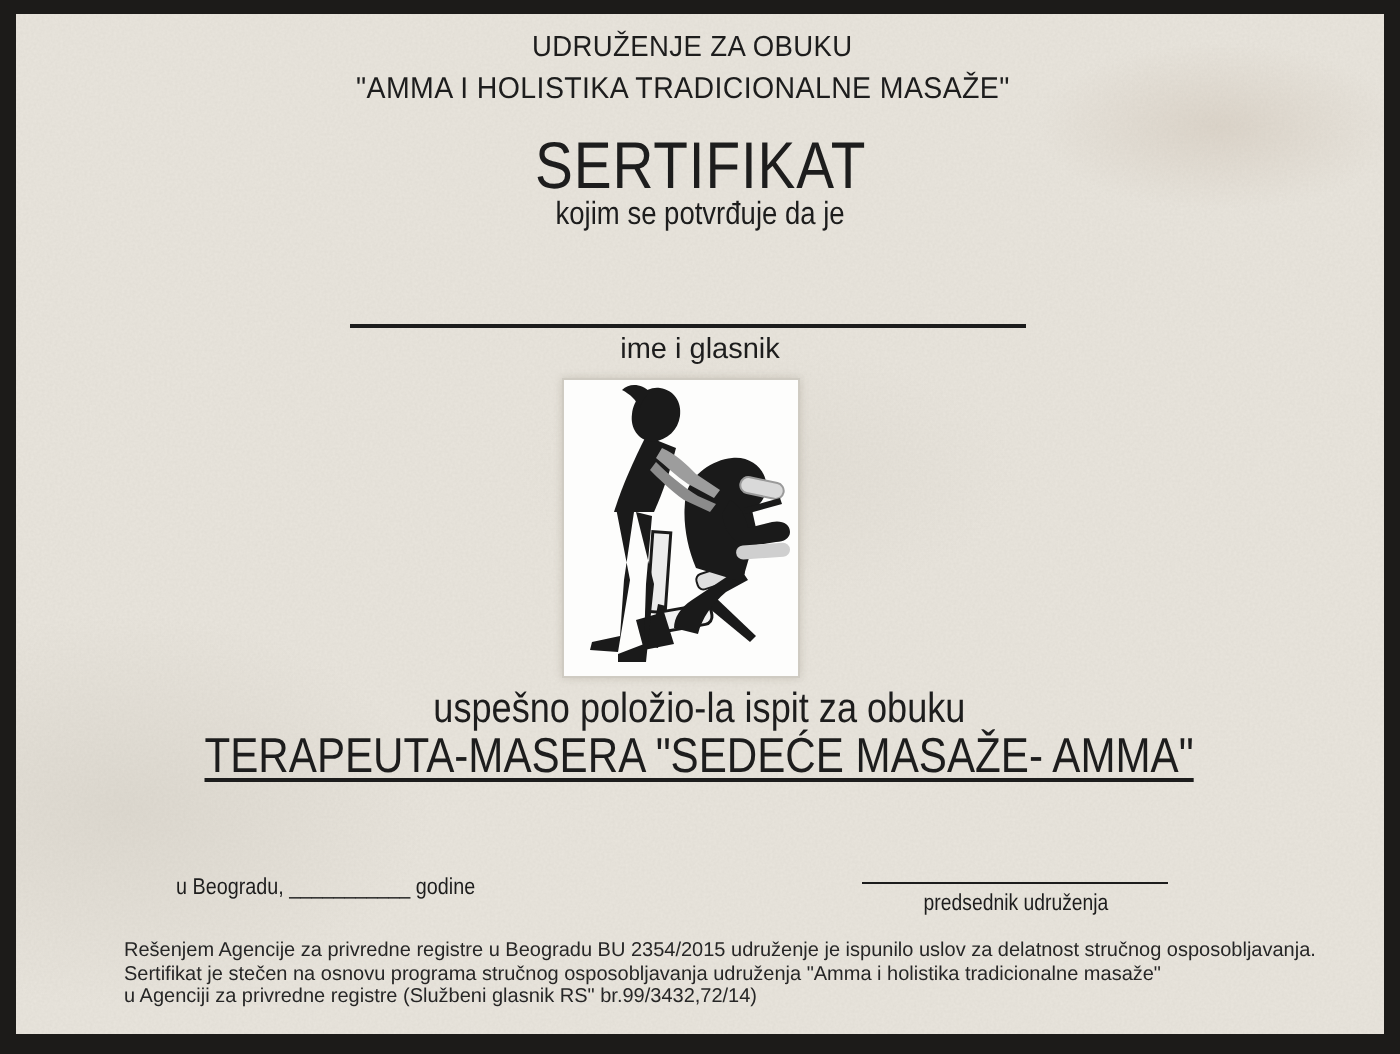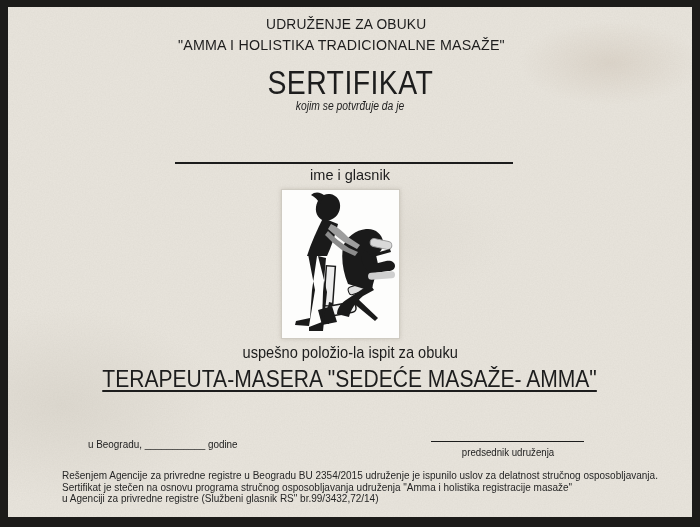--- a/index.html
+++ b/index.html
@@ -31,37 +31,37 @@
     height: 100%;
     pointer-events: none;
   }
   .abs { position: absolute; }
   .centered { left: 0; width: 100%; text-align: center; }
   .narrow-left { display: inline-block; transform: scaleX(0.86); transform-origin: 0 50%; white-space: nowrap; }
 
   .org-line1 { top: 9px;  font-size: 14.5px; letter-spacing: 0.2px; }
   .org-line2 { top: 29px; font-size: 15px;   letter-spacing: 0.2px; }
   .cert-title { top: 57px; font-size: 33px; letter-spacing: 0.5px; }
-  .cert-subtitle { top: 92px; font-size: 12px; font-style: italic; }
+  .cert-subtitle { top: 92px; font-size: 16px; }
 
   .name-line {
     top: 155px; left: 167px; width: 338px; height: 0;
     border-top: 2px solid #1c1c1c;
   }
   .name-label { top: 160px; font-size: 14.5px; }
 
   .illustration {
     top: 182px; left: 273px; width: 117px; height: 148px;
     background: #fdfdfc;
     border: 1px solid #cfcbc2;
     box-shadow: 0 0 4px rgba(120,110,95,0.25);
   }
   .illustration svg { display: block; }
 
-  .award-line1 { top: 336px; font-size: 17px; }
+  .award-line1 { top: 336px; font-size: 21px; }
   .award-line2 { top: 358px; font-size: 24.5px; }
   .award-line2 .underlined {
     text-decoration: underline;
     text-decoration-thickness: 2px;
     text-underline-offset: 3px;
   }
 
   .place-date { top: 431px; left: 80px; font-size: 11.5px; text-decoration: underline; }
   .president-block { top: 434px; left: 423px; width: 153px; text-align: center; }
   .president-line { border-top: 1.5px solid #1c1c1c; height: 0; width: 100%; }
@@ -150,17 +150,17 @@
     <span class="narrow-left">u Beogradu, ___________ godine</span>
   </div>
 
   <div class="abs president-block">
     <div class="president-line"></div>
     <span class="president-label">predsednik udruženja</span>
   </div>
 
   <div class="abs legal">
     <div>Rešenjem Agencije za privredne registre u Beogradu BU 2354/2015 udruženje je ispunilo uslov za delatnost stručnog osposobljavanja.</div>
-    <div>Sertifikat je stečen na osnovu programa stručnog osposobljavanja udruženja "Amma i holistika registracije masaže"</div>
+    <div>Sertifikat je stečen na osnovu programa stručnog osposobljavanja udruženja "Amma i holistika tradicionalne masaže"</div>
     <div>u Agenciji za privredne registre (Službeni glasnik RS" br.99/3432,72/14)</div>
   </div>
 
 </div>
 
 </body></html>

